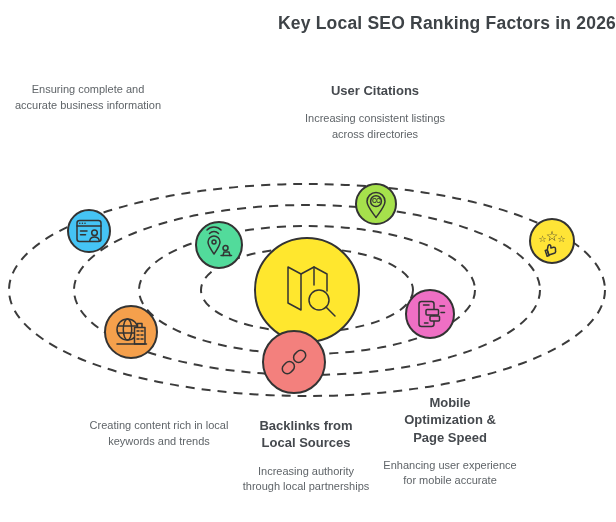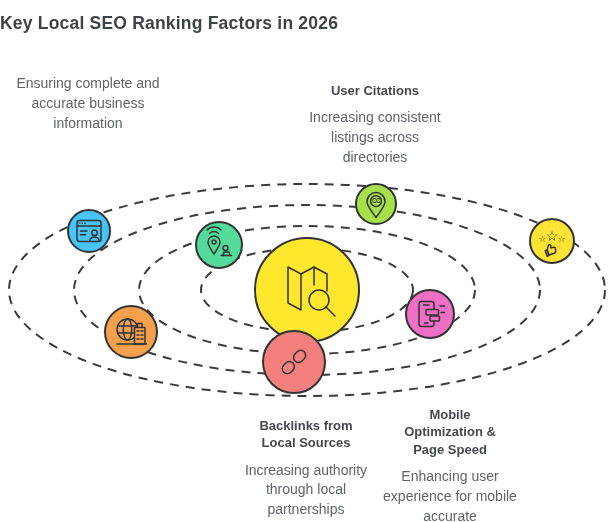--- a/index.html
+++ b/index.html
@@ -1,30 +1,30 @@
 <!DOCTYPE html>
 <html><head>
 <meta charset="utf-8">
 <style>
   html,body{margin:0;padding:0;background:#fff;}
   .stage{position:relative;width:616px;height:522px;background:#ffffff;overflow:hidden;
          font-family:"Liberation Sans","DejaVu Sans",sans-serif;}
-  .title{position:absolute;top:13px;left:0;width:100%;text-align:left;
+  .title{position:absolute;top:13px;left:0;width:100%;text-align:right;
          font-size:17.5px;font-weight:bold;color:#3e4347;letter-spacing:.2px;}
   .diagram{position:absolute;left:0;top:0;width:616px;height:522px;}
   .card{position:absolute;text-align:center;}
   .card h3{margin:0 auto 9px;font-size:13px;line-height:1.33;color:#45494e;font-weight:bold;}
-  .card p{margin:4px auto;font-size:14px;line-height:1.42;color:#5f6468;}
+  .card p{margin:12px auto;font-size:11px;line-height:1.42;color:#5f6468;}
   .c0{left:14px;top:70px;width:148px}.c0 h3{max-width:125px}
   .c1{left:160px;top:64px;width:142px}.c1 h3{max-width:122px}
   .c2{left:303px;top:82px;width:144px}
   .c3{left:450px;top:70px;width:146px}.c3 h3{max-width:120px}
   .c4{left:80px;top:406px;width:158px}.c4 h3{max-width:148px}
   .c5{left:240px;top:417px;width:132px}.c5 h3{max-width:124px}
-  .c6{left:382px;top:406px;width:136px}.c6 h3{max-width:122px}
+  .c6{left:382px;top:394px;width:136px}.c6 h3{max-width:122px}
   svg .ink{stroke:#333;fill:none;stroke-width:1.5;stroke-linecap:round;stroke-linejoin:round;}
 </style>
 </head>
 <body>
 
 <div class="stage">
 
   <div class="title">Key Local SEO Ranking Factors in 2026</div>
 
   <svg class="diagram" viewBox="0 0 616 522">
@@ -133,20 +133,21 @@
   </svg>
 
   <div class="card c0">
     <p>Ensuring complete and accurate business information</p>
   </div>
   <div class="card c2">
     <h3>User Citations</h3>
     <p>Increasing consistent listings across directories</p>
   </div>
   <div class="card c4">
+    <p>Creating content rich in local keywords and trends</p>
   </div>
   <div class="card c5">
     <h3>Backlinks from Local Sources</h3>
     <p>Increasing authority through local partnerships</p>
   </div>
   <div class="card c6">
     <h3>Mobile Optimization &amp; Page Speed</h3>
     <p>Enhancing user experience for mobile accurate</p>
   </div>
 

